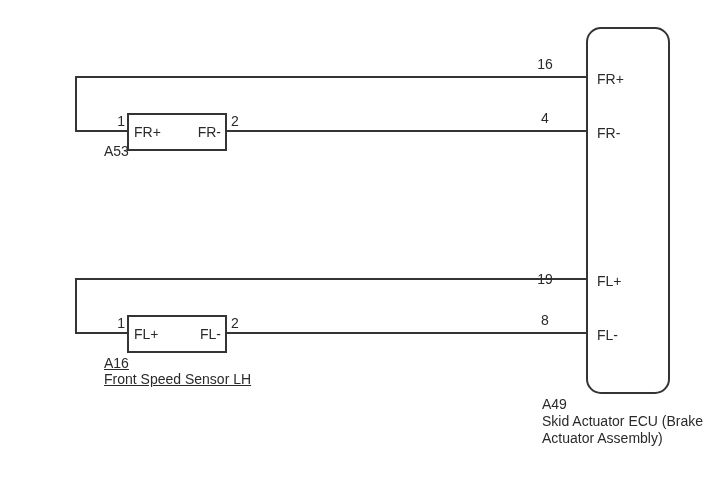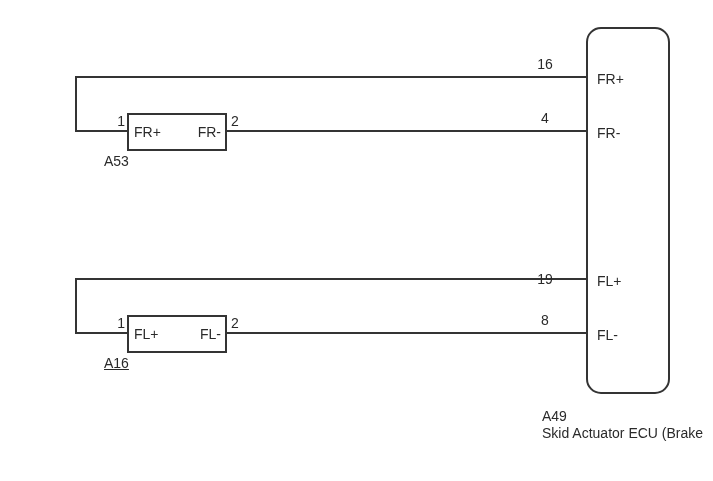--- a/index.html
+++ b/index.html
@@ -57,44 +57,46 @@
   <div class="wire v" style="left:75px; top:278px; height:56px;"></div>
   <div class="wire h" style="left:75px; top:332px; width:54px;"></div>
   <div class="wire h" style="left:225px; top:332px; width:363px;"></div>
 
   <div class="box sensor-box sensor-rh">
     <span>FR+</span>
     <span>FR-</span>
   </div>
   <div class="pin-num right" style="left:95px; top:114px;">1</div>
   <div class="pin-num" style="left:231px; top:114px;">2</div>
-  <div class="caption" style="left:104px; top:153px;">
+  <div class="caption" style="left:104px; top:143px;">
     <div>A53</div>
   </div>
 
   <div class="box sensor-box sensor-lh">
     <span>FL+</span>
     <span>FL-</span>
   </div>
   <div class="pin-num right" style="left:95px; top:316px;">1</div>
   <div class="pin-num" style="left:231px; top:316px;">2</div>
   <div class="caption" style="left:104px; top:355px;text-decoration:underline;">
     <div>A16</div>
+    <div>Front Speed Sensor LH</div>
   </div>
 
   <div class="box ecu-box"></div>
 
   <div class="ecu-pin-num" style="top:57px;">16</div>
   <div class="ecu-pin-num" style="top:111px;">4</div>
   <div class="ecu-pin-num" style="top:272px;">19</div>
   <div class="ecu-pin-num" style="top:313px;">8</div>
 
   <div class="ecu-pin-lbl" style="top:71px;">FR+</div>
   <div class="ecu-pin-lbl" style="top:125px;">FR-</div>
   <div class="ecu-pin-lbl" style="top:273px;">FL+</div>
   <div class="ecu-pin-lbl" style="top:327px;">FL-</div>
 
-  <div class="caption ecu-caption" style="left:542px; top:408px;">
+  <div class="caption ecu-caption" style="left:542px; top:396px;">
     <div>A49</div>
     <div>Skid Actuator ECU (Brake</div>
+    <div>Actuator Assembly)</div>
   </div>
 
 </div>
 
 </body></html>

